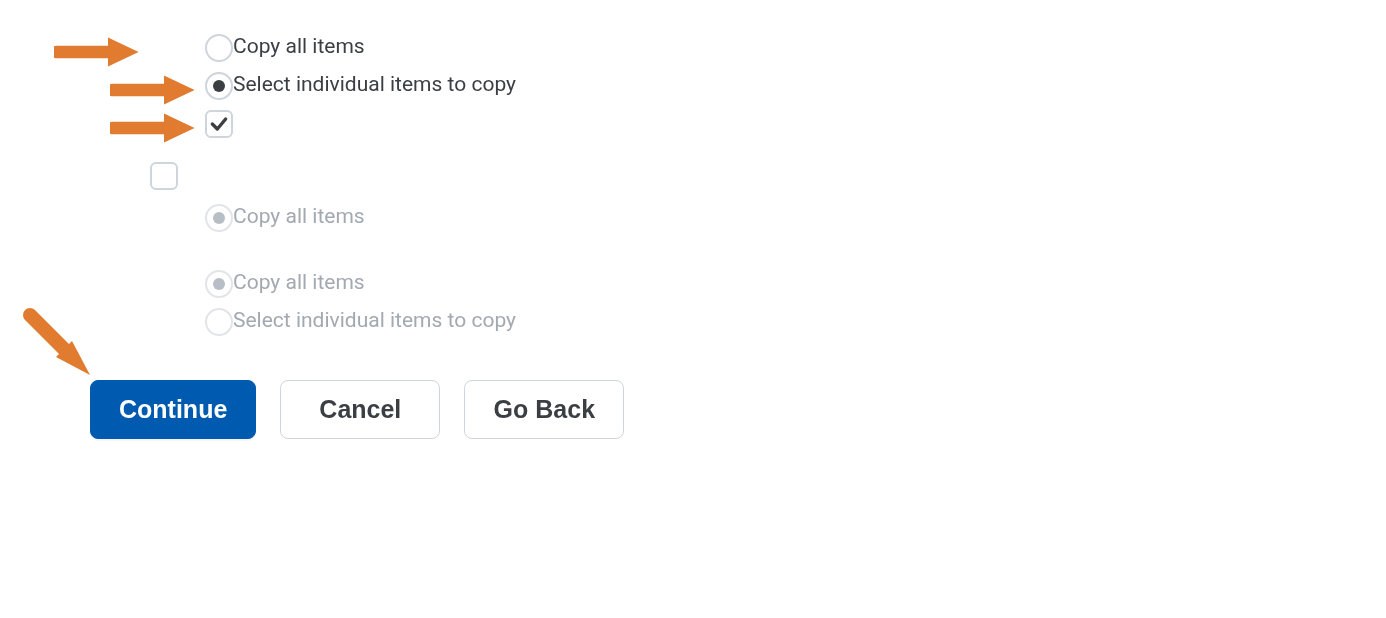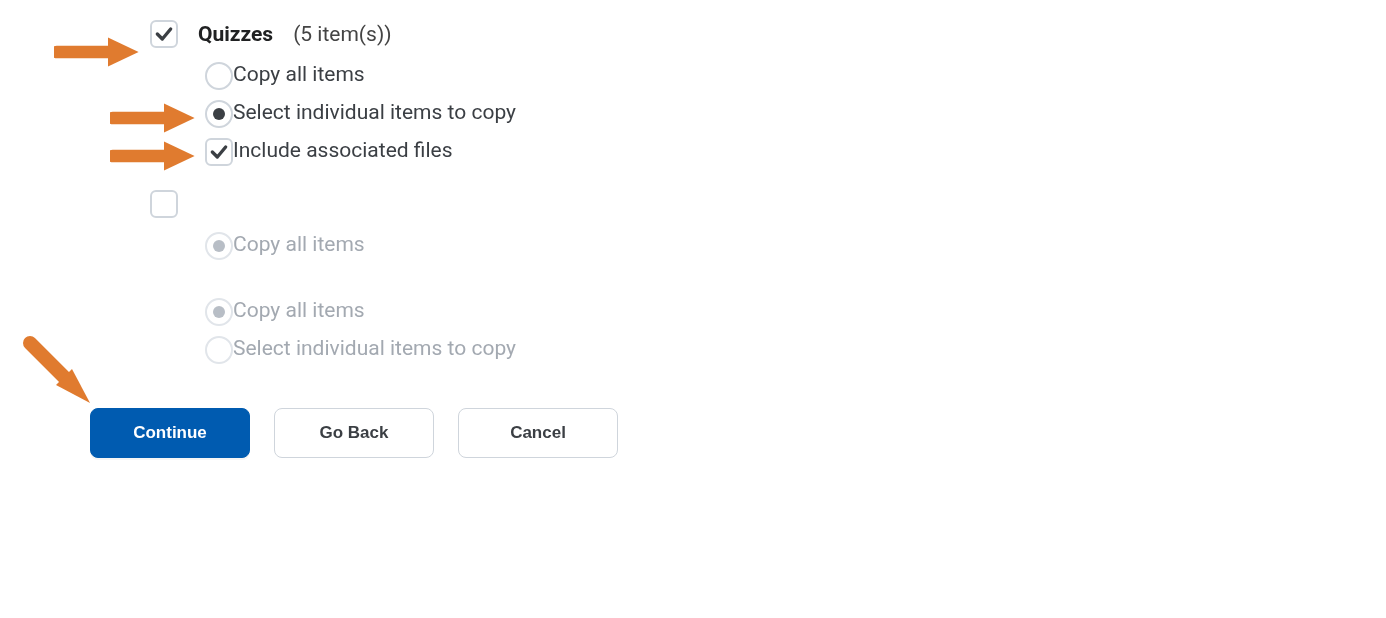--- a/index.html
+++ b/index.html
@@ -81,21 +81,21 @@
   .button-row {
     display: flex;
     gap: 24px;
     padding-left: 50px;
     padding-top: 20px;
     position: relative;
   }
   .btn {
     min-width: 160px;
     padding: 14px 28px;
-    font-size: 17px;
+    font-size: 25px;
     font-weight: 600;
     border-radius: 8px;
     border: 1px solid #cfd5dc;
     background: #fff;
     color: #3b3f44;
     cursor: pointer;
     text-align: center;
   }
   .btn-primary {
     background: #005bb0;
@@ -117,29 +117,20 @@
 </style>
 </head>
 <body>
 
 <div class="section">
   <div class="arrow" style="left:14px; top:12px;">
     <svg viewBox="0 0 100 40">
         <path d="M3 20 L70 20" stroke="#e07b2f" stroke-width="14" stroke-linecap="round"></path>
         <path d="M60 4 L94 20 L60 36 Z" fill="#e07b2f"></path>
       </svg>
-  </div>
-  <div class="section-header">
-    <span class="checkbox">
-      <svg class="check-mark-svg" viewBox="0 0 24 24">
-          <path d="M4 12 L10 18 L20 6" fill="none" stroke="#3b3f44" stroke-width="4" stroke-linecap="round" stroke-linejoin="round"></path>
-        </svg>
-    </span>
-    <span class="label-strong">Quizzes</span>
-    <span class="label-count">(5 item(s))</span>
   </div>
   <div class="section-options">
     <div class="option-row">
       <span class="radio"></span>
       <span class="opt-label">Copy all items</span>
     </div>
     <div class="option-row">
       <div class="arrow" style="left:-95px; top:-2px;">
         <svg viewBox="0 0 100 40">
             <path d="M3 20 L70 20" stroke="#e07b2f" stroke-width="14" stroke-linecap="round"></path>
@@ -156,21 +147,20 @@
         <svg viewBox="0 0 100 40">
             <path d="M3 20 L70 20" stroke="#e07b2f" stroke-width="14" stroke-linecap="round"></path>
             <path d="M60 4 L94 20 L60 36 Z" fill="#e07b2f"></path>
           </svg>
       </div>
       <span class="checkbox">
         <svg class="check-mark-svg" viewBox="0 0 24 24">
             <path d="M4 12 L10 18 L20 6" fill="none" stroke="#3b3f44" stroke-width="4" stroke-linecap="round" stroke-linejoin="round"></path>
           </svg>
       </span>
-      <span class="opt-label">Include associated files</span>
     </div>
   </div>
 </div>
 
 <div class="section">
   <div class="section-header">
     <span class="checkbox"></span>
   </div>
   <div class="section-options">
     <div class="option-row dim">
@@ -198,15 +188,15 @@
 </div>
 
 <div class="button-row">
   <div class="arrow arrow-diag" style="left:-20px; top:-55px;">
     <svg viewBox="0 0 80 80">
         <path d="M10 10 L52 52" stroke="#e07b2f" stroke-width="14" stroke-linecap="round"></path>
         <path d="M36 52 L70 70 L52 36 Z" fill="#e07b2f"></path>
       </svg>
   </div>
   <button class="btn btn-primary">Continue</button>
+  <button class="btn">Cancel</button>
   <button class="btn">Go Back</button>
-  <button class="btn">Cancel</button>
 </div>
 
 </body></html>

